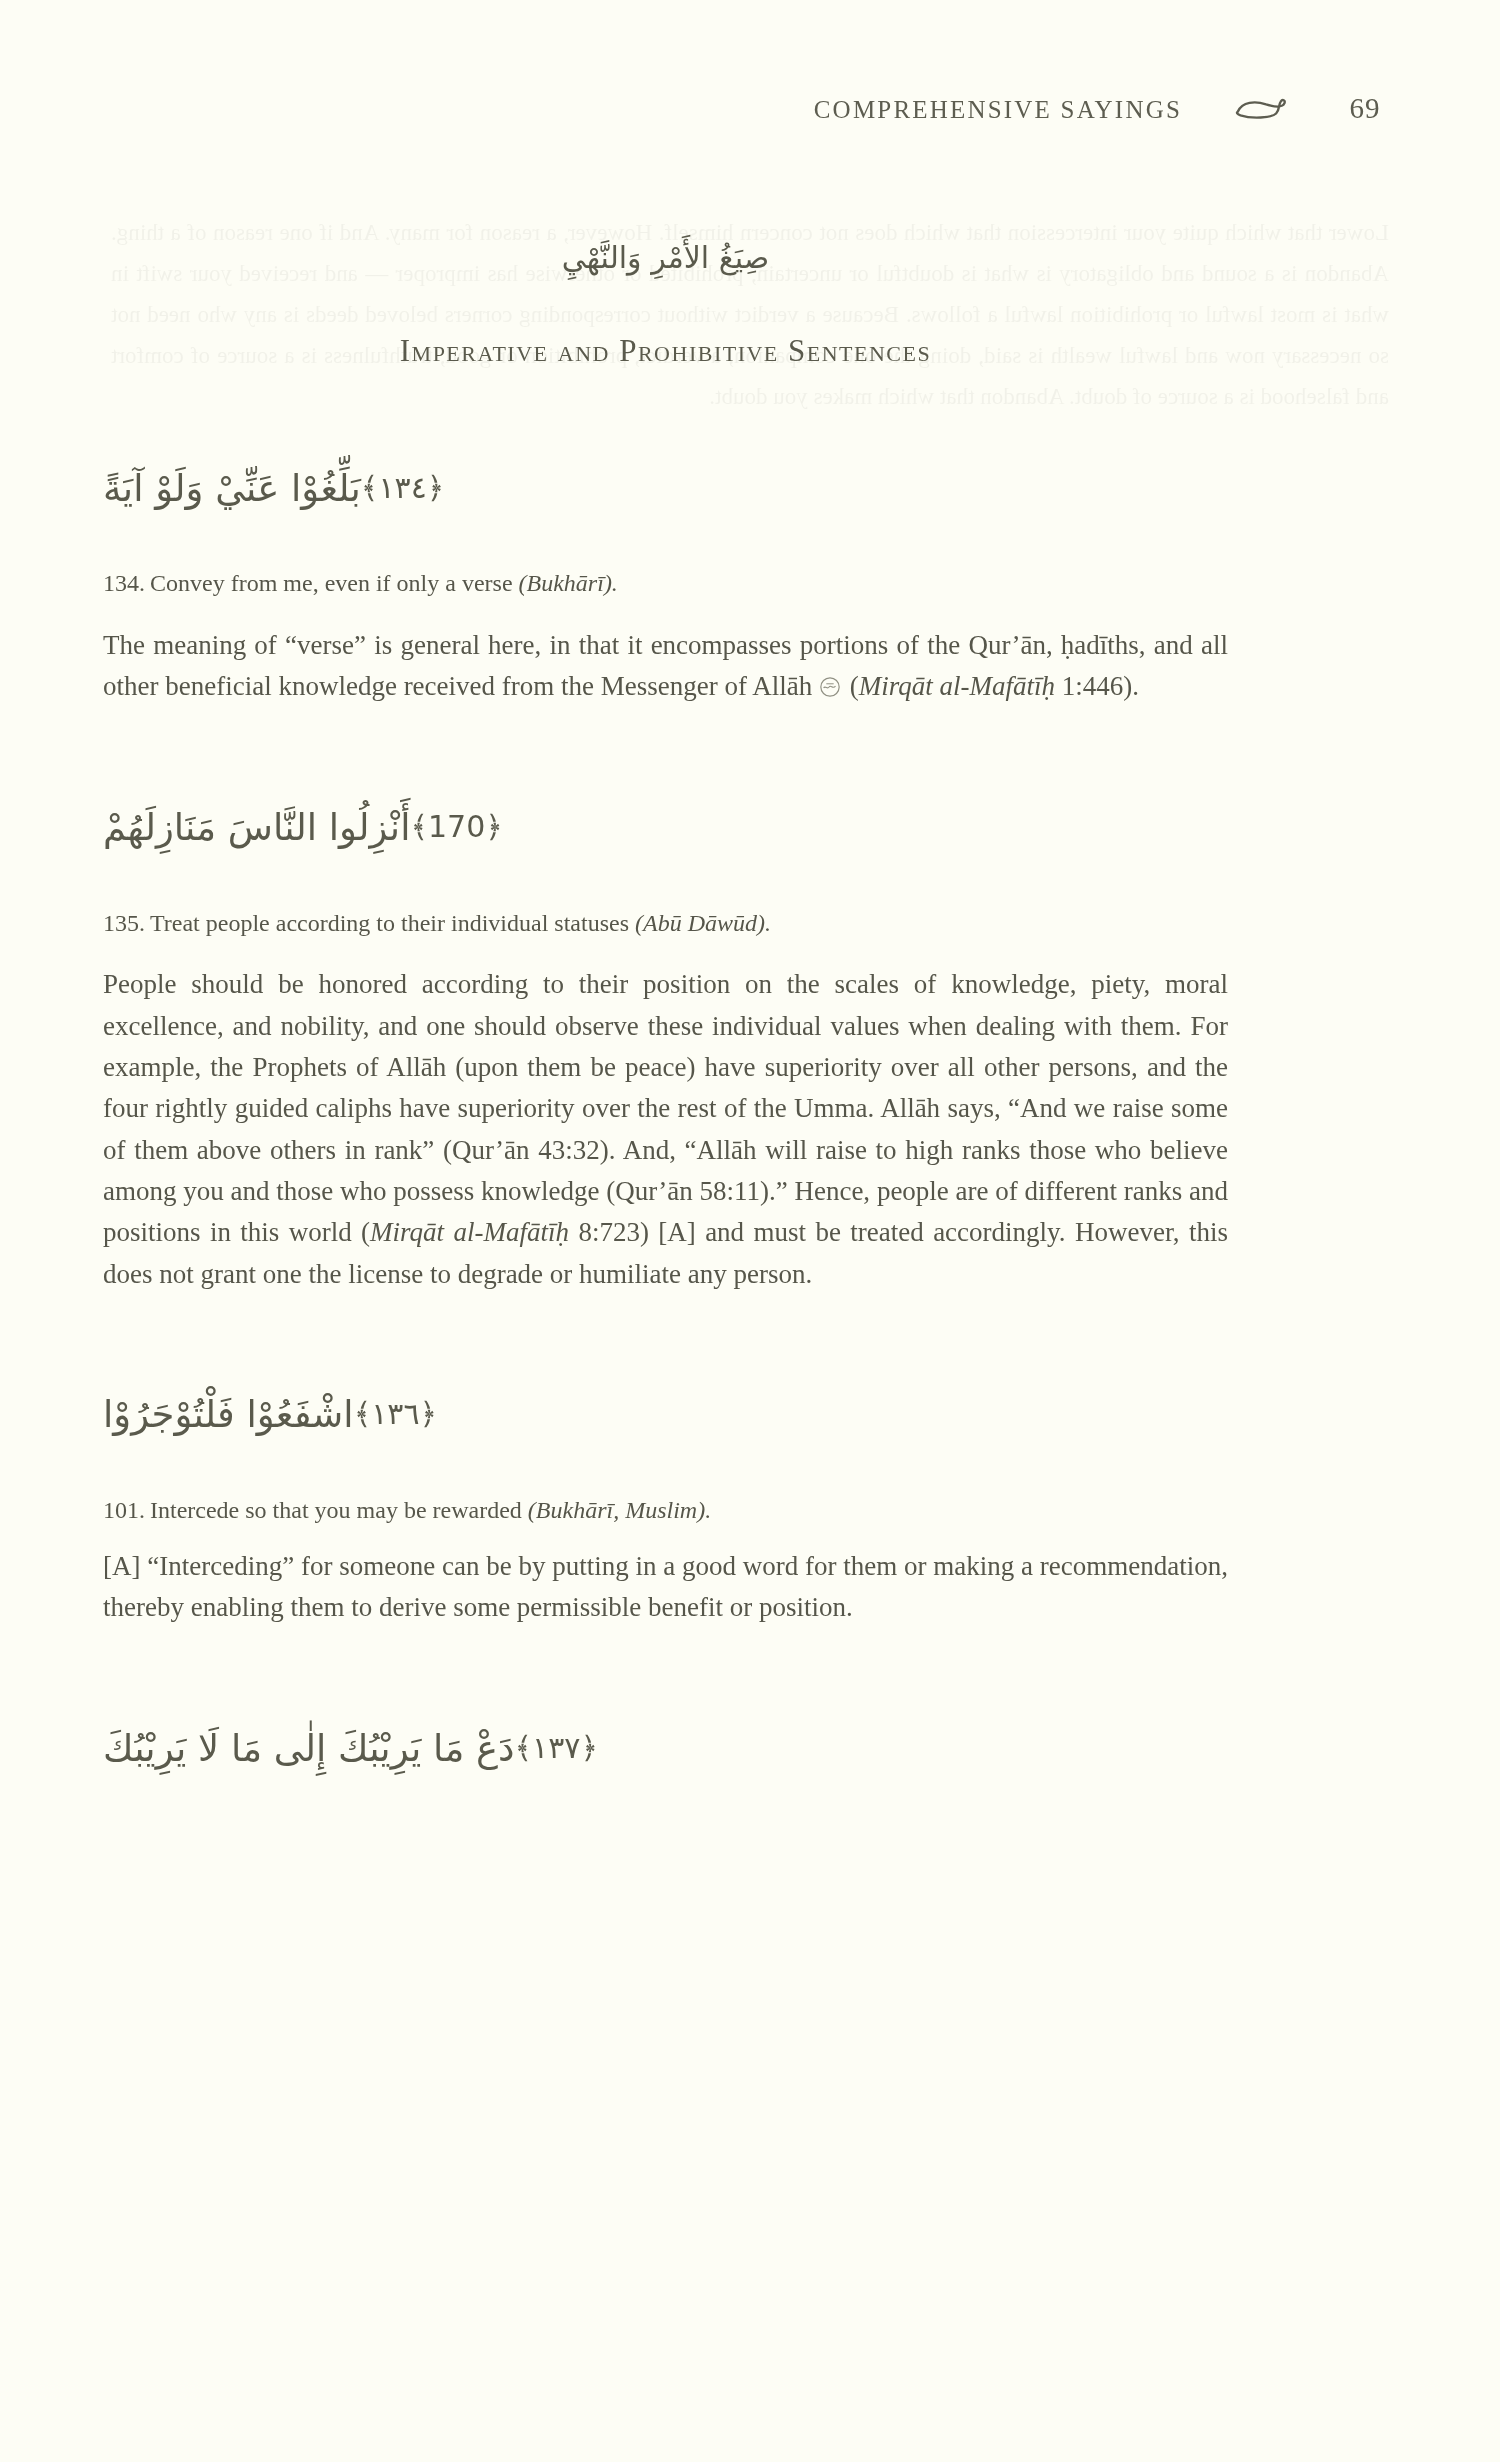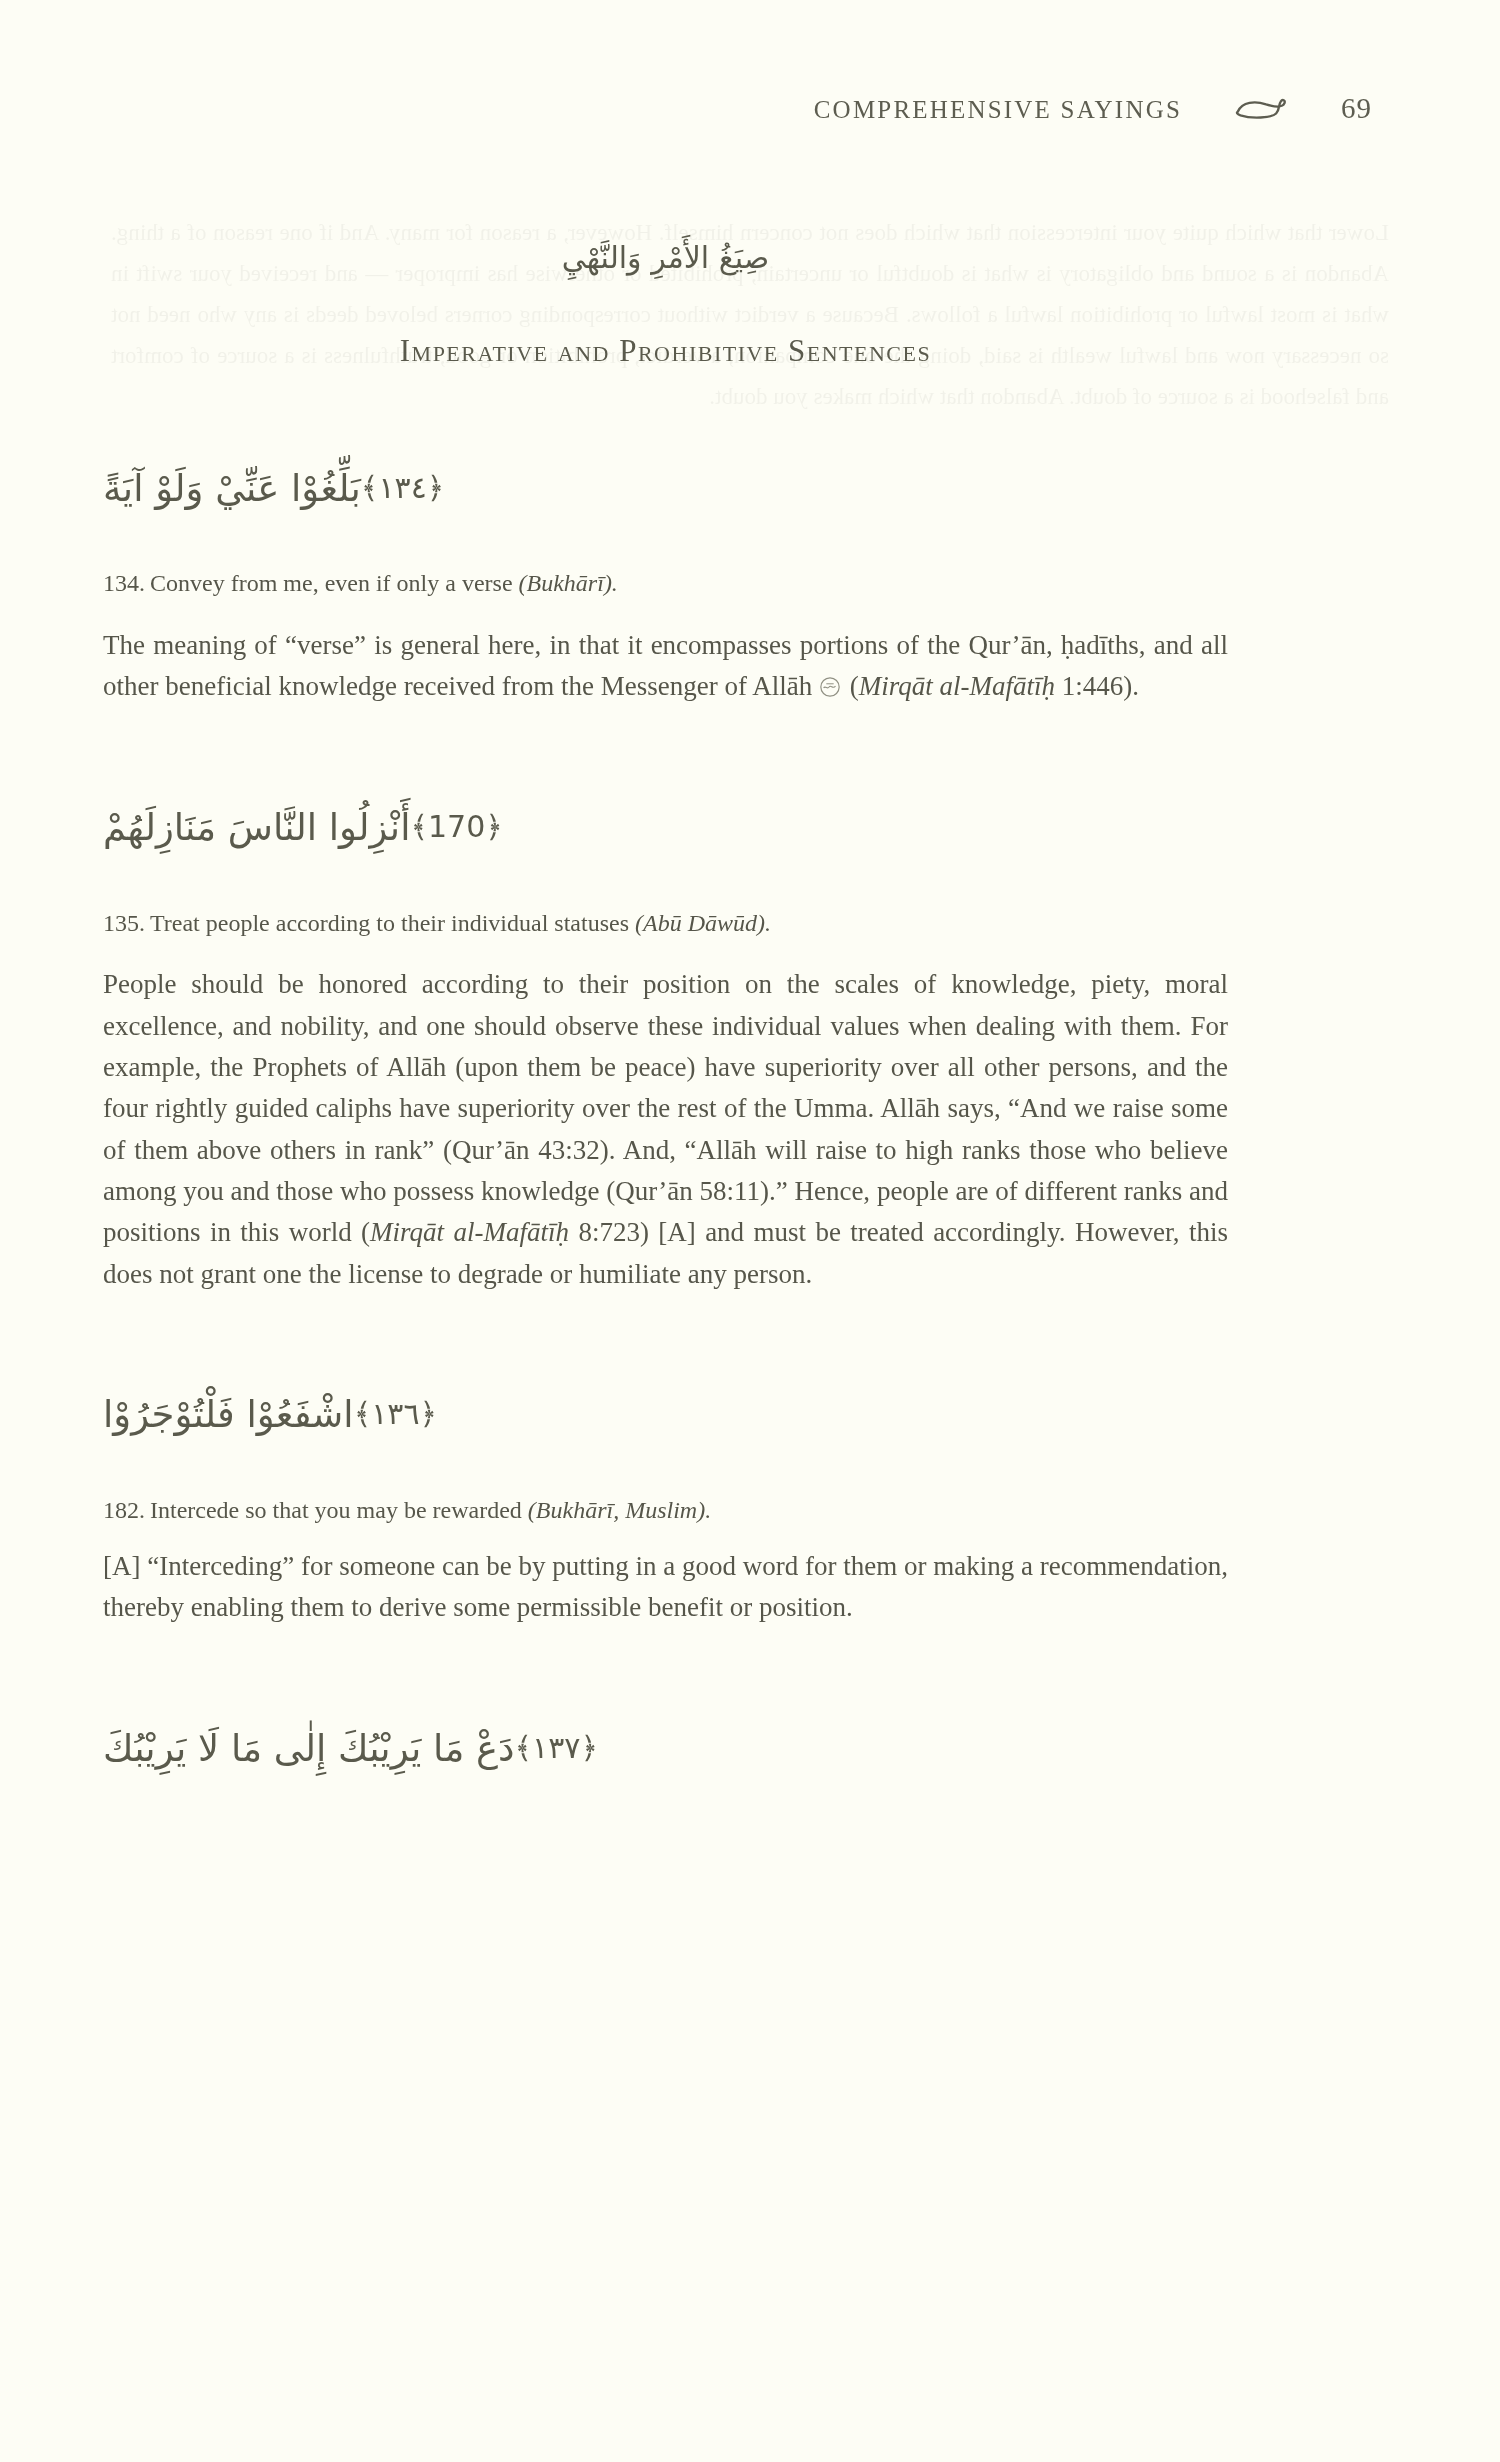--- a/index.html
+++ b/index.html
@@ -61,21 +61,21 @@
     font-size: 31px;
     line-height: 1;
     position: relative;
     top: 1.8px;
   }
   .rh-orn svg { display:block; }
   .rh-page {
     font-size: 29px;
     letter-spacing: 0.9px;
     min-width: 48px;
-    text-align: left;
+    text-align: center;
   }
 
   
   .content {
     position: absolute;
     top: 212px;
     left: 103px;
     width: 1125px;
   }
 
@@ -203,21 +203,21 @@
       <span class="txt"><span>Treat people according to their individual statuses</span> <span class="src">(Abū Dāwūd).</span></span>
     </div>
     <p class="body">People should be honored according to their position on the scales of knowledge, piety, moral excellence, and nobility, and one should observe these individual values when dealing with them. For example, the Prophets of Allāh (upon them be peace) have superiority over all other persons, and the four rightly guided caliphs have superiority over the rest of the Umma. Allāh says, “And we raise some of them above others in rank” (Qur’ān 43:32). And, “Allāh will raise to high ranks those who believe among you and those who possess knowledge (Qur’ān 58:11).” Hence, people are of different ranks and positions in this world (<em class="work">Mirqāt al-Mafātīḥ</em> 8:723) [A] and must be treated accordingly. However, this does not grant one the license to degrade or humiliate any person.</p>
 
     <div class="gap-lg"></div>
 
     <div class="hadith-arabic">
       <span class="hadith-num-mark">﴿١٣٦﴾</span><span>اشْفَعُوْا فَلْتُوْجَرُوْا</span>
     </div>
     <div class="hadith-line">
-      <span class="num">182.</span>
+      <span class="num">101.</span>
       <span class="txt"><span>Intercede so that you may be rewarded</span> <span class="src">(Bukhārī, Muslim).</span></span>
     </div>
     <p class="body tight">[A] “Interceding” for someone can be by putting in a good word for them or making a recommendation, thereby enabling them to derive some permissible benefit or position.</p>
 
     <div class="gap-lg"></div>
 
     <div class="hadith-arabic">
       <span class="hadith-num-mark">﴿١٣٧﴾</span><span>دَعْ مَا يَرِيْبُكَ إِلٰى مَا لَا يَرِيْبُكَ</span>
     </div>
 

